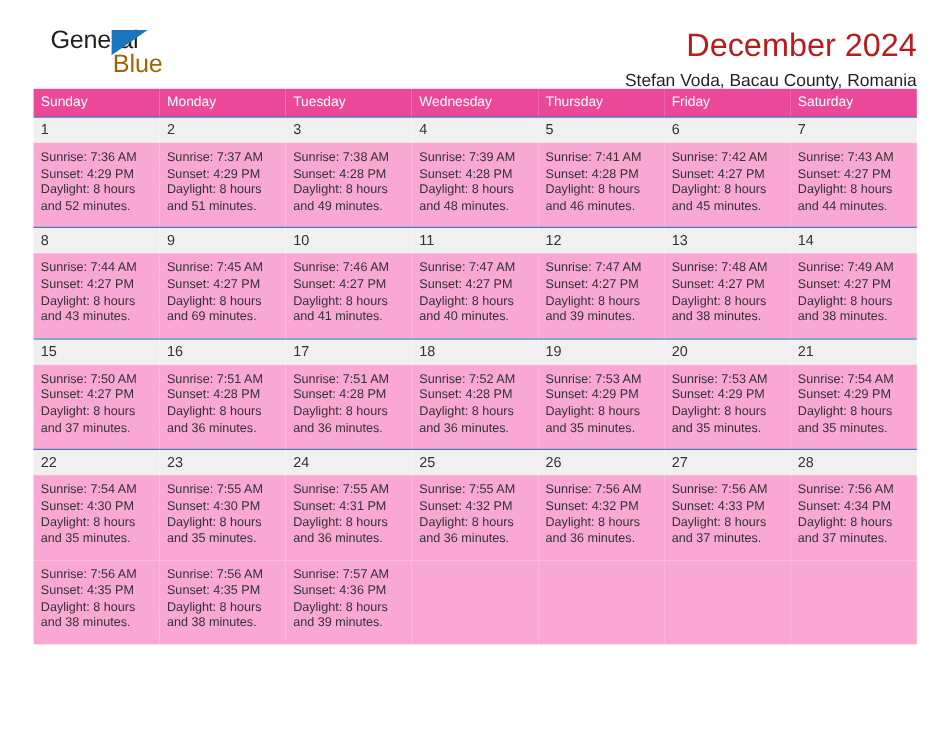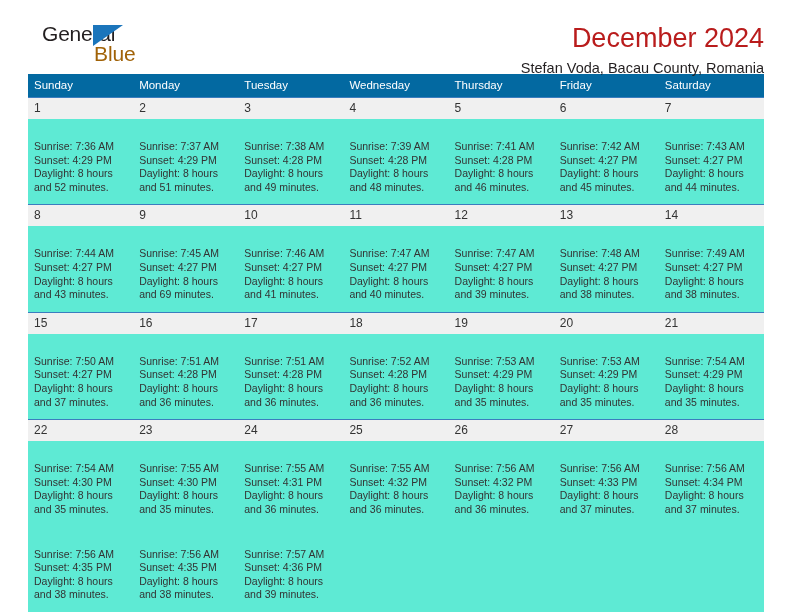--- a/index.html
+++ b/index.html
@@ -88,43 +88,43 @@
 
   
   .calendar {
     width: 736px;
     border-collapse: collapse;
     table-layout: fixed;
   }
   .calendar col { width: 105.14px; }
 
   .dow-row th {
-    background: #0369a1;
+    background: #ec4899;
     color: #ffffff;
     font-size: 11.5px;
     font-weight: normal;
     text-align: left;
     padding: 4px 0 5px 6px;
     line-height: 14px;
   }
 
   .daynum-row td {
     background: #f0f0f0;
     color: #333333;
     font-size: 12px;
     padding: 3px 0 3px 6px;
     line-height: 15px;
     border-top: 1px solid #3b7dbf;
   }
 
   .info-row td {
-    background: #5eead4;
+    background: #f9a8d4;
     color: #333333;
     font-size: 10.5px;
-    padding: 21px 7px 10px 6px;
+    padding: 6px 7px 10px 6px;
     line-height: 13.6px;
     vertical-align: top;
   }
   .info-line { white-space: nowrap; }
 </style>
 </head>
 <body>
 
 <div class="page">
 

